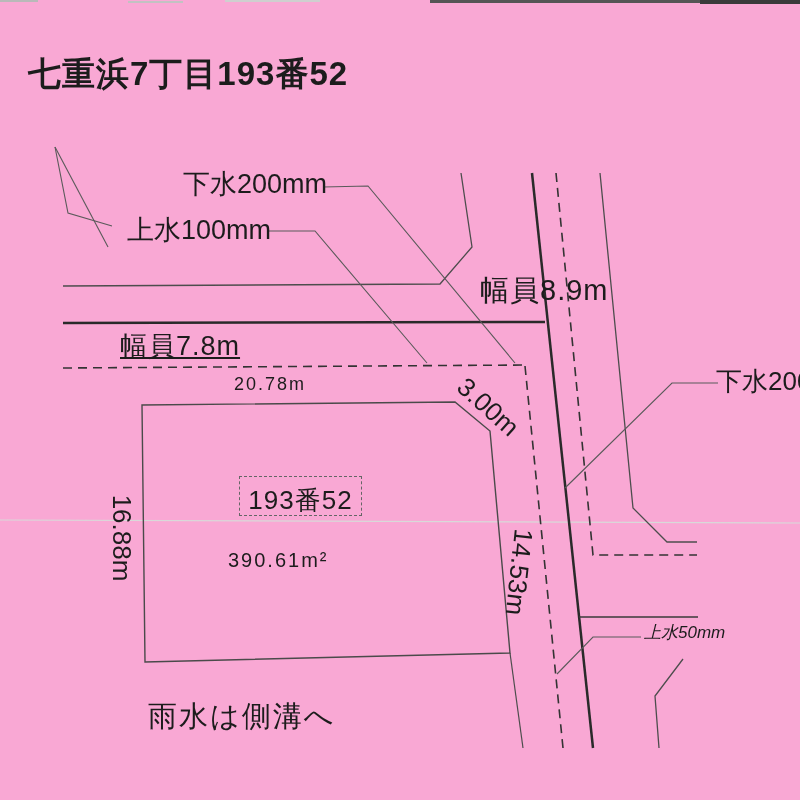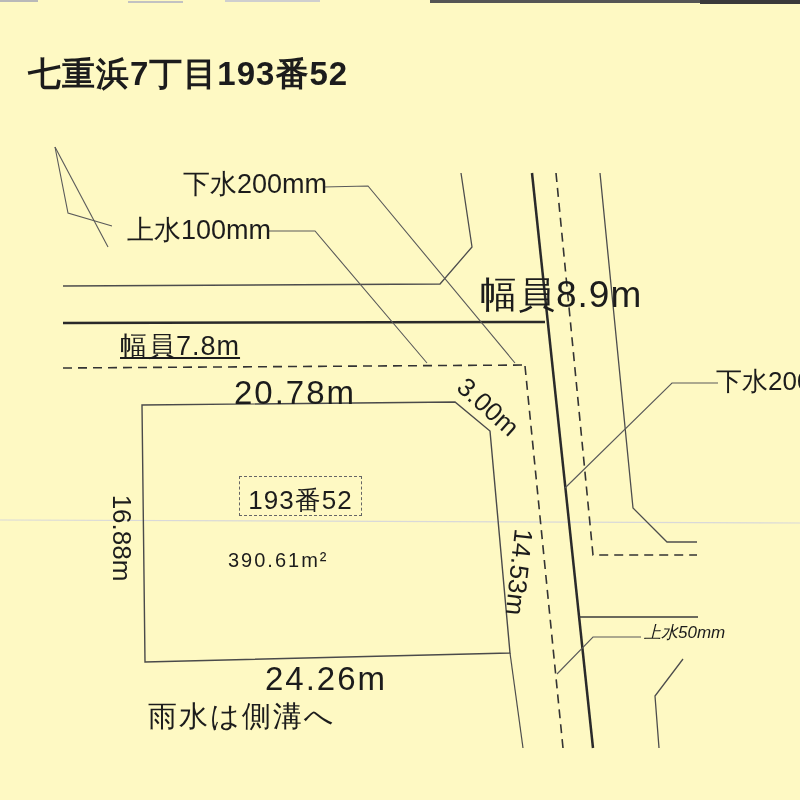--- a/index.html
+++ b/index.html
@@ -1,32 +1,32 @@
 <!DOCTYPE html>
 <html><head>
 <meta charset="utf-8">
 <style>
   html,body{margin:0;padding:0;}
   #page{
     position:relative;width:800px;height:800px;overflow:hidden;
-    background:#fef9c3;
+    background:#f9a8d4;
     font-family:"Liberation Sans","DejaVu Sans",sans-serif;
     color:#1c1c1c;
   }
   #lines{position:absolute;left:0;top:0;width:800px;height:800px;}
   .lbl{position:absolute;white-space:nowrap;font-weight:500;line-height:1.1;}
   .t1{left:28px;top:56px;font-size:33px;font-weight:600;letter-spacing:1px;}
   .t2{left:44px;top:101px;font-size:33px;font-weight:600;letter-spacing:2px;}
   .sewer-main{left:183px;top:170px;font-size:27px;}
   .water-main{left:127px;top:216px;font-size:27px;}
   .r56name{left:113px;top:291px;font-size:27px;letter-spacing:1px;}
   .r56width{left:120px;top:332px;font-size:27px;letter-spacing:1px;text-decoration:underline;}
   .r55name{left:480px;top:231px;font-size:27px;letter-spacing:1px;}
-  .r55width{left:480px;top:275px;font-size:37px;letter-spacing:1px;}
-  .dim{font-size:33px;letter-spacing:2px;text-align:center;}
+  .r55width{left:480px;top:275px;font-size:29px;letter-spacing:1px;}
+  .dim{font-size:18px;letter-spacing:2px;text-align:center;}
   .dim-top{left:234px;top:375px;}
   .dim-bottom{left:265px;top:661px;}
   .rot{transform-origin:center center;}
   .dim-left{left:122px;top:538px;font-size:26px;transform:translate(-50%,-50%) rotate(90deg);}
   .dim-right{left:519px;top:572px;font-size:26px;transform:translate(-50%,-50%) rotate(96deg);}
   .dim-bevel{left:488px;top:407px;font-size:26px;transform:translate(-50%,-50%) rotate(42deg);}
   .lotbox{
     left:239px;top:476px;width:121px;height:38px;
     border:1.5px dashed #666;display:flex;align-items:flex-end;justify-content:center;
     font-size:26px;letter-spacing:1px;
@@ -91,21 +91,20 @@
   <div class="lbl water-main">上水100mm</div>
 
   <div class="lbl r56width">幅員7.8m</div>
 
   <div class="lbl r55width">幅員8.9m</div>
 
   <div class="lbl dim dim-top">20.78m</div>
   <div class="lbl rot dim-bevel">3.00m</div>
   <div class="lbl rot dim-left">16.88m</div>
   <div class="lbl rot dim-right">14.53m</div>
-  <div class="lbl dim dim-bottom">24.26m</div>
 
   <div class="lbl lotbox">
     <span>193番52</span>
   </div>
   <div class="lbl area">390.61m²</div>
 
   <div class="lbl note">雨水は側溝へ</div>
   <div class="lbl water-right">上水50mm</div>
   <div class="lbl sewer-right">下水200mm</div>
 

